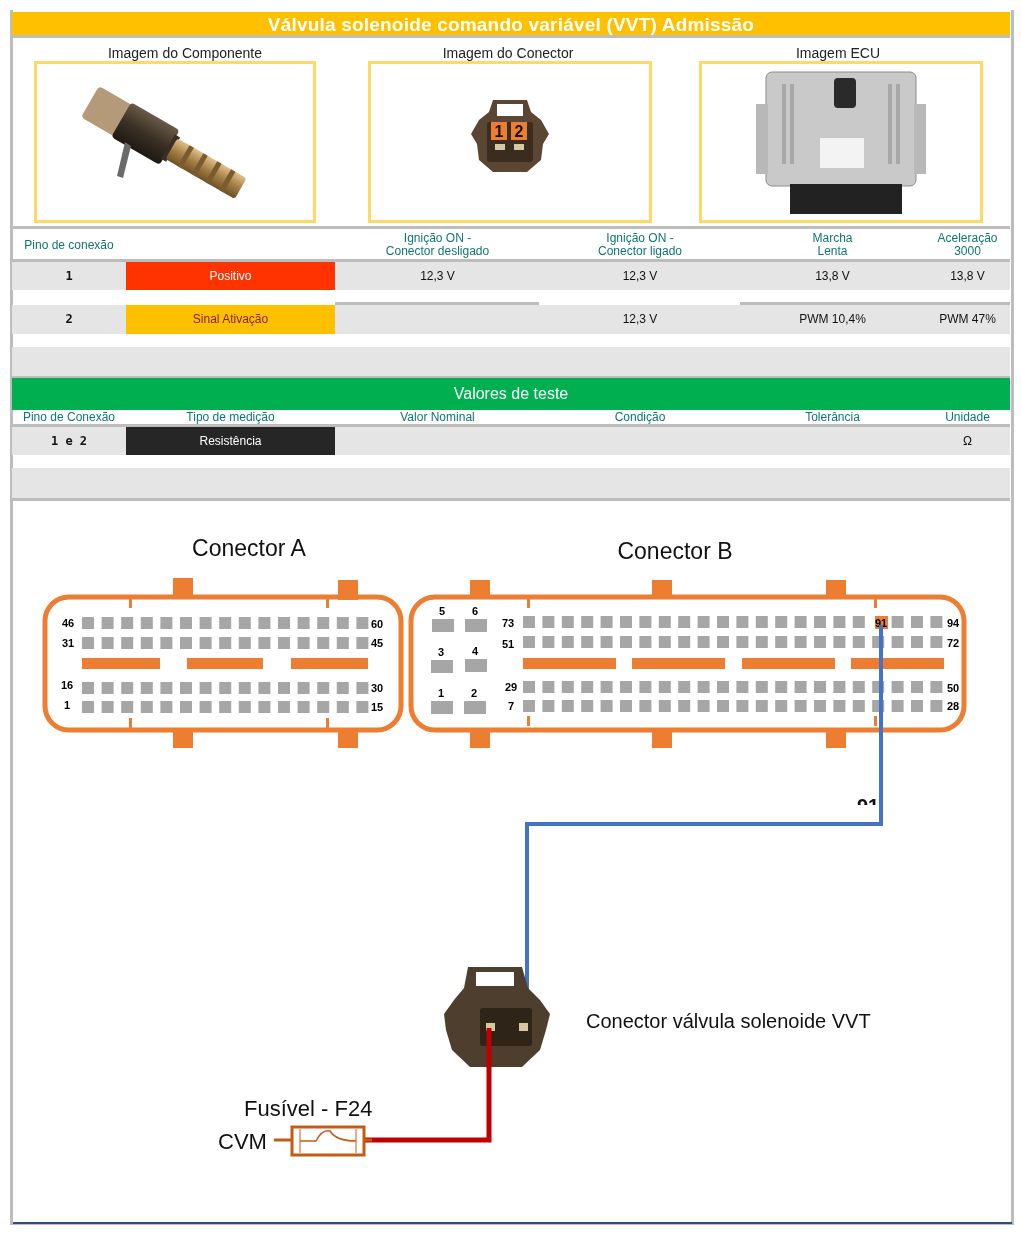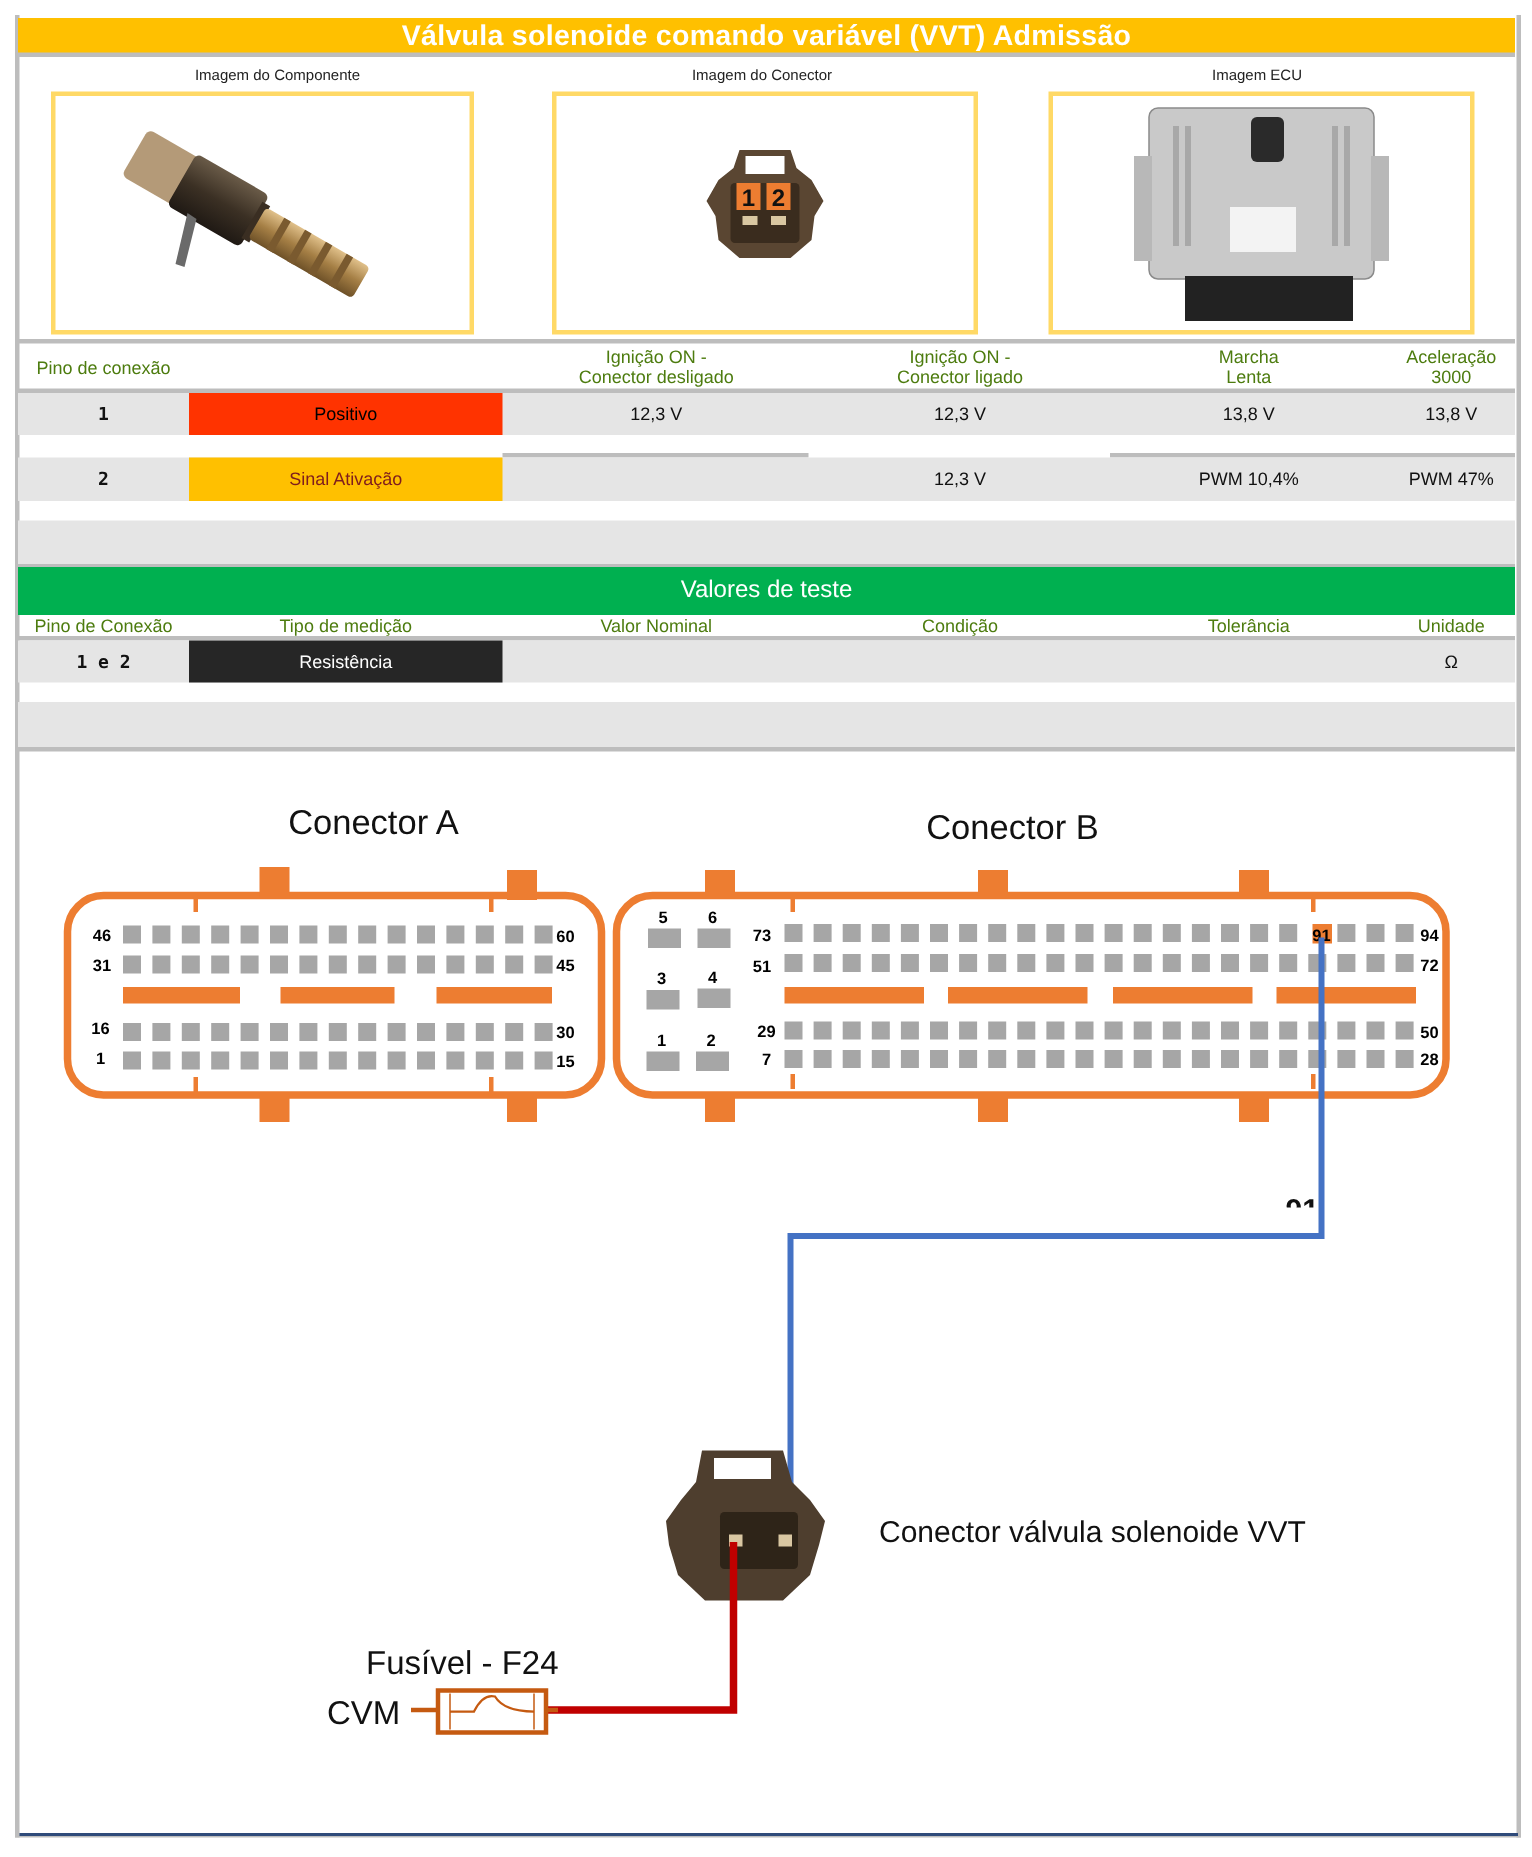--- a/index.html
+++ b/index.html
@@ -8,30 +8,30 @@
 
     .page { position: absolute; left: 10px; top: 10px; width: 1004px; height: 1215px;
             border-left: 3px solid #bdbdbd; border-right: 3px solid #bdbdbd; border-bottom: 3px solid #bdbdbd; }
     .bottom-line { position: absolute; left: 13px; top: 1222px; width: 999px; height: 2px; background: #2f4b7a; }
 
     .title-bar { position: absolute; left: 12px; top: 12px; width: 998px; height: 26px; background: #ffc000;
                  border-bottom: 3px solid #bdbdbd; color: #fff; font-weight: bold; font-size: 19px;
                  text-align: center; line-height: 26px; letter-spacing: 0.2px; }
 
     .img-section { position: absolute; left: 12px; top: 41px; width: 998px; height: 188px; border-bottom: 3px solid #bdbdbd; }
-    .img-cap { position: absolute; top: 4px; font-size: 10px; color: #222; text-align: center; width: 300px; }
+    .img-cap { position: absolute; top: 4px; font-size: 14px; color: #222; text-align: center; width: 300px; }
     .img-box { position: absolute; top: 20px; height: 162px; border: 3px solid #ffd966; background: #fff; }
 
     .tbl-row { position: absolute; left: 12px; width: 998px; }
     .cell { position: absolute; top: 0; height: 100%; display: flex; align-items: center; justify-content: center;
             text-align: center; font-size: 12px; line-height: 13px; }
-    .hdr .cell { font-size: 12px; color: #4d7c0f; }
+    .hdr .cell { font-size: 12px; color: #0f766e; }
     .gray { background: #e5e5e5; }
     .pin { font-weight: bold; font-family: "DejaVu Sans Mono", monospace; font-size: 12px; }
-    .sig-red { background: #ff3300; color: #000000; }
+    .sig-red { background: #ff3300; color: #ffffff; }
     .sig-yellow { background: #ffc000; color: #7f1d1d; }
     .sig-black { background: #262626; color: #fff; }
     .divider { position: absolute; height: 3px; background: #bdbdbd; }
 
     .green-bar { position: absolute; left: 12px; top: 378px; width: 998px; height: 32px; background: #00b050;
                  color: #fff; font-size: 16px; text-align: center; line-height: 32px; }
     svg text { font-family: "Liberation Sans", sans-serif; }
   </style>
 </head>
 <body>

